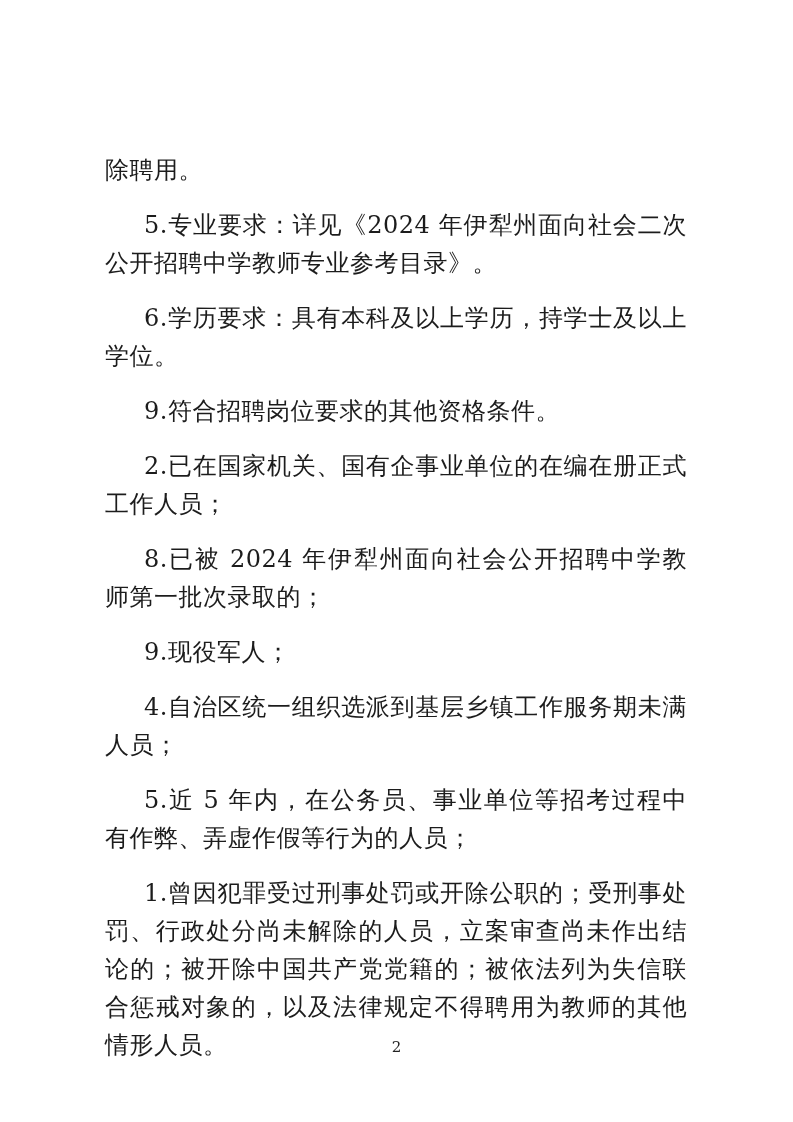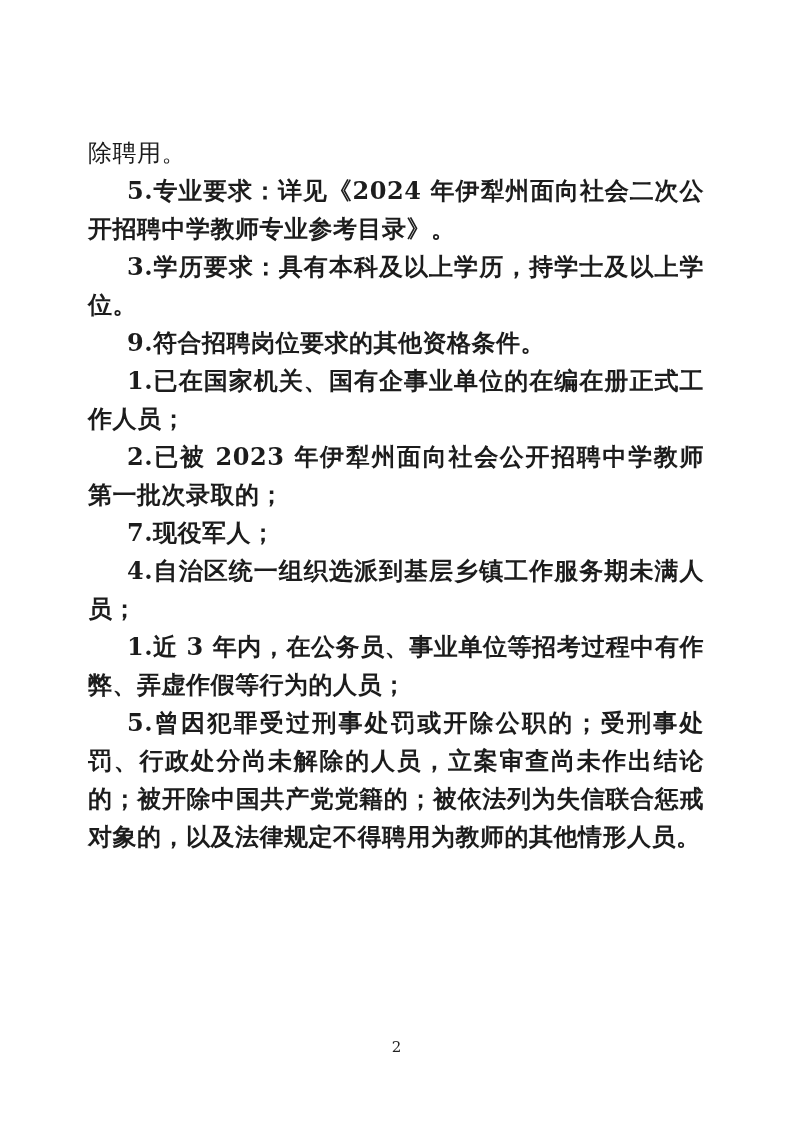--- a/index.html
+++ b/index.html
@@ -20,49 +20,48 @@
     left: 88px;
     top: 134px;
     width: 616px;
     color: #1c1c1c;
     font-size: 24px;
     line-height: 38px;
     text-align: justify;
     letter-spacing: 0.5px;
   }
   .doc-body p {
-    margin: 0;
+    margin: 17px;
     padding: 0;
   }
   .doc-body p.indent {
     text-indent: 39px;
-    font-weight: bold;
   }
   .page-number {
     position: absolute;
     top: 1038px;
     left: 0;
     width: 793px;
     text-align: center;
     font-size: 15px;
     line-height: 18px;
     color: #222222;
     font-family: "DejaVu Serif", "Liberation Serif", serif;
   }
 </style>
 </head>
 <body>
 
 <div class="page">
   <div class="doc-body" id="doc-body">
       <p class="">除聘用。</p>
       <p class="indent">5.专业要求：详见《2024 年伊犁州面向社会二次公开招聘中学教师专业参考目录》。</p>
-      <p class="indent">3.学历要求：具有本科及以上学历，持学士及以上学位。</p>
+      <p class="indent">6.学历要求：具有本科及以上学历，持学士及以上学位。</p>
       <p class="indent">9.符合招聘岗位要求的其他资格条件。</p>
-      <p class="indent">1.已在国家机关、国有企事业单位的在编在册正式工作人员；</p>
-      <p class="indent">2.已被 2023 年伊犁州面向社会公开招聘中学教师第一批次录取的；</p>
-      <p class="indent">7.现役军人；</p>
+      <p class="indent">2.已在国家机关、国有企事业单位的在编在册正式工作人员；</p>
+      <p class="indent">8.已被 2024 年伊犁州面向社会公开招聘中学教师第一批次录取的；</p>
+      <p class="indent">9.现役军人；</p>
       <p class="indent">4.自治区统一组织选派到基层乡镇工作服务期未满人员；</p>
-      <p class="indent">1.近 3 年内，在公务员、事业单位等招考过程中有作弊、弄虚作假等行为的人员；</p>
-      <p class="indent">5.曾因犯罪受过刑事处罚或开除公职的；受刑事处罚、行政处分尚未解除的人员，立案审查尚未作出结论的；被开除中国共产党党籍的；被依法列为失信联合惩戒对象的，以及法律规定不得聘用为教师的其他情形人员。</p>
+      <p class="indent">5.近 5 年内，在公务员、事业单位等招考过程中有作弊、弄虚作假等行为的人员；</p>
+      <p class="indent">1.曾因犯罪受过刑事处罚或开除公职的；受刑事处罚、行政处分尚未解除的人员，立案审查尚未作出结论的；被开除中国共产党党籍的；被依法列为失信联合惩戒对象的，以及法律规定不得聘用为教师的其他情形人员。</p>
     </div>
   <div class="page-number">2</div>
 </div>
 
 </body></html>

